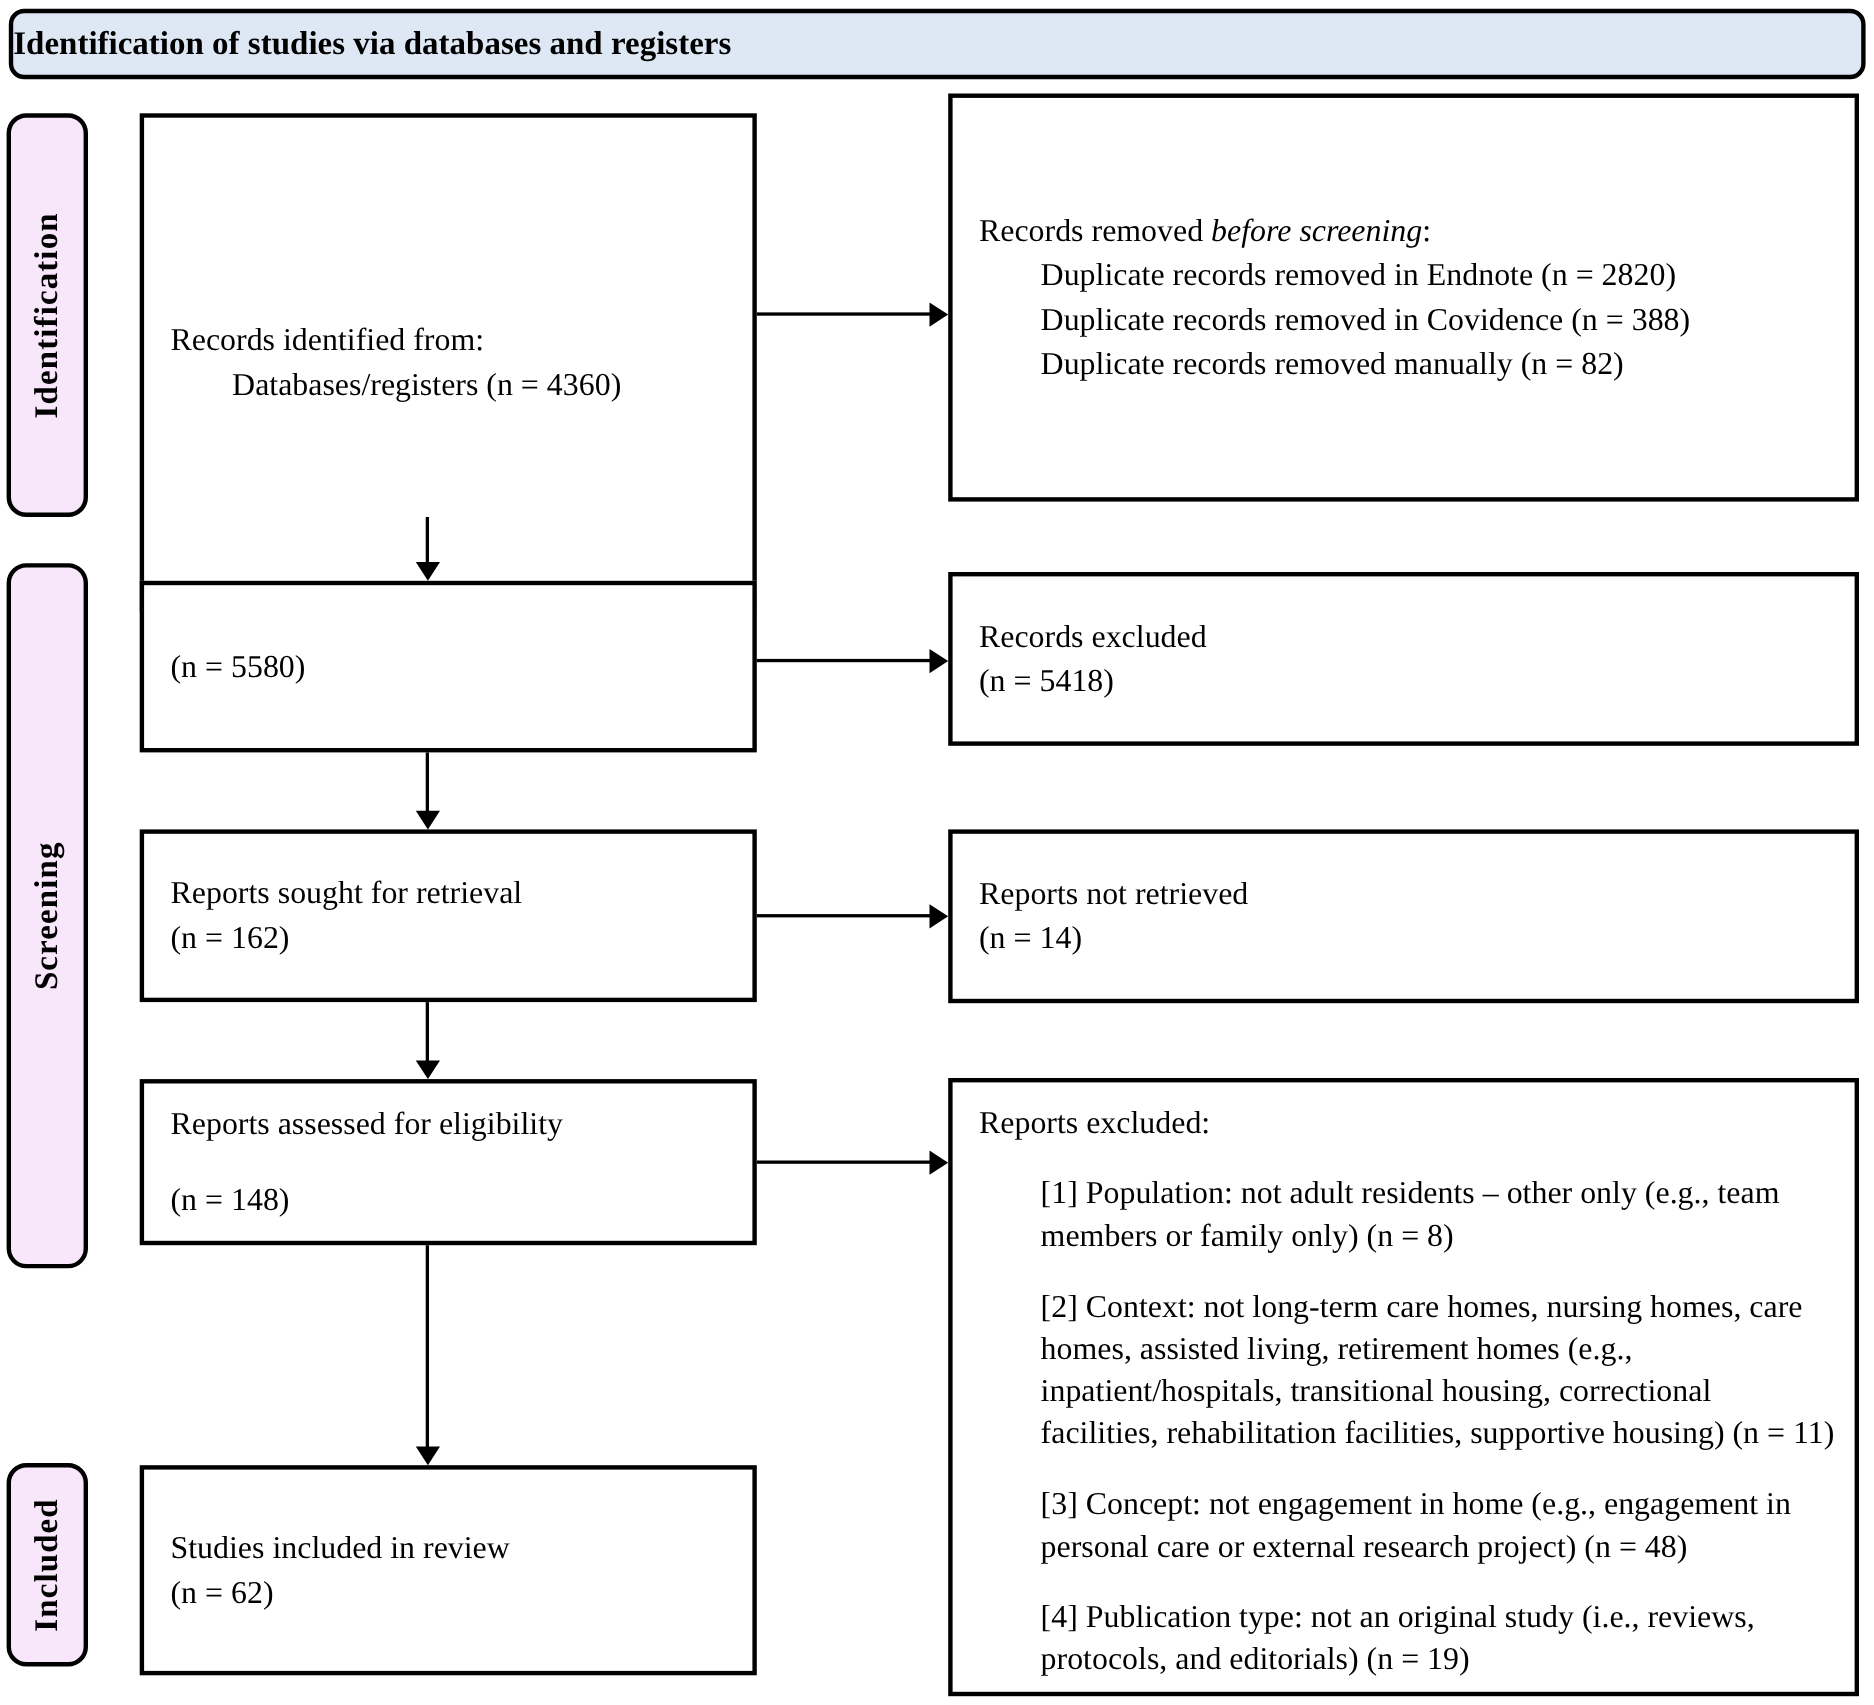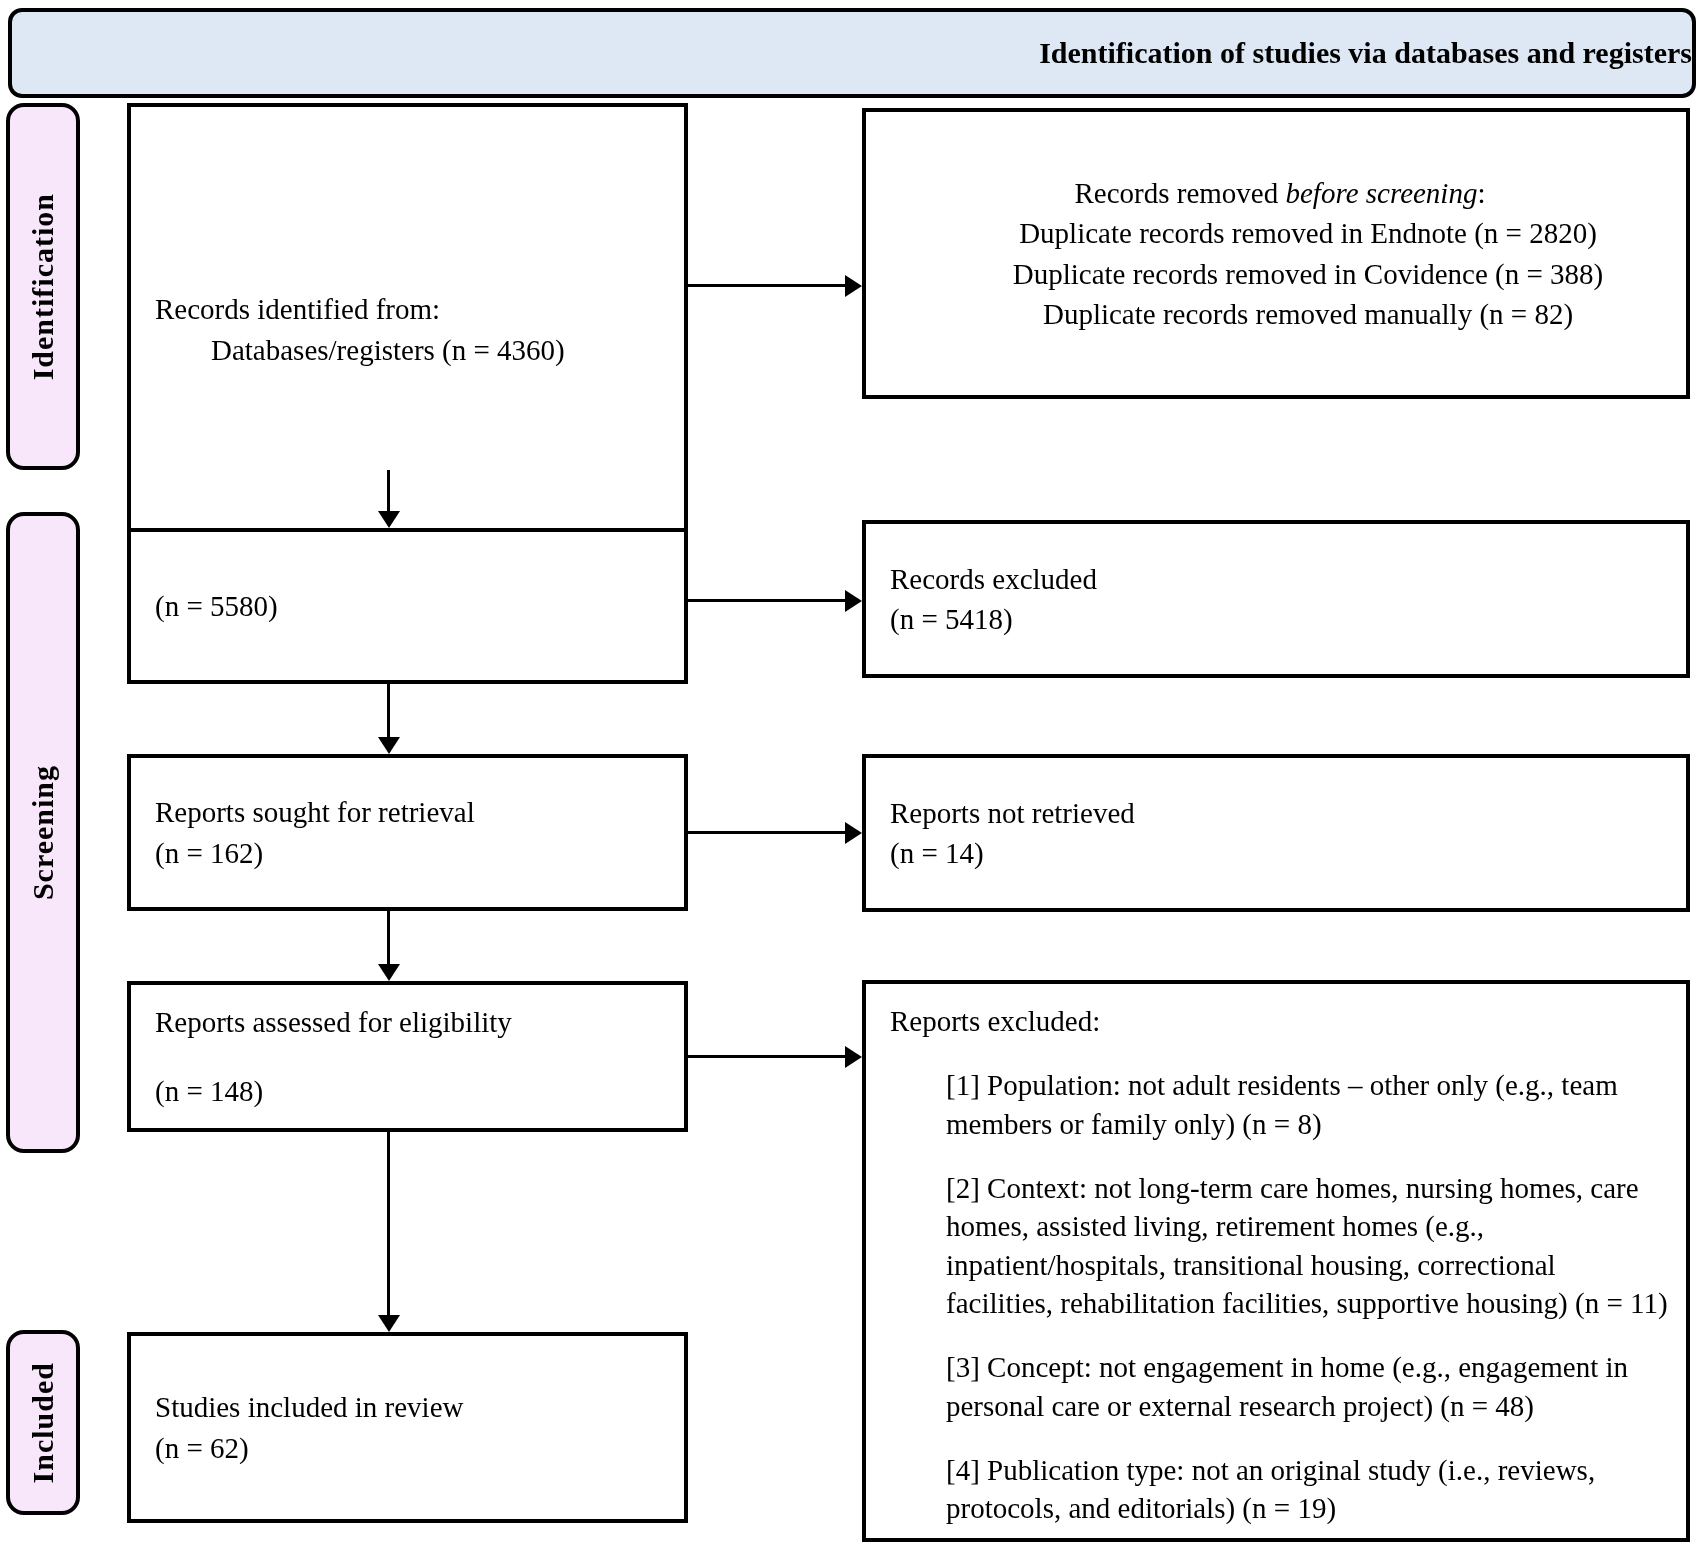--- a/index.html
+++ b/index.html
@@ -10,26 +10,26 @@
   }
   html,body{margin:0;padding:0;background:#ffffff;}
   .canvas{
     position:relative;
     width:1704px;height:1550px;
     background:#ffffff;
     font-family:"Liberation Serif","DejaVu Serif",serif;
     color:#000;
   }
   .banner{
-    position:absolute;left:8px;top:8px;width:1688px;height:90px;
+    position:absolute;left:8px;top:8px;width:1688px;height:64px;
     background:var(--banner-bg);
     border:4px solid var(--border);
     border-radius:14px;
     box-sizing:border-box;
-    display:flex;align-items:center;justify-content:flex-end;
+    display:flex;align-items:center;justify-content:flex-start;
     font-weight:bold;font-size:30px;
   }
   .stage{
     position:absolute;left:6px;width:74px;
     background:var(--stage-bg);
     border:4px solid var(--border);
     border-radius:18px;
     box-sizing:border-box;
     display:flex;align-items:center;justify-content:center;
   }
@@ -89,21 +89,21 @@
   </div>
   <div class="stage" style="top:1330px;height:185px;">
     <span>Included</span>
   </div>
 
   <div class="box" style="left:127px;top:103px;width:561px;height:453px;">
     <div>Records identified from:</div>
     <div class="indent">Databases/registers (n = 4360)</div>
   </div>
 
-  <div class="box" style="left:862px;top:108px;width:828px;height:291px;align-items:center;">
+  <div class="box" style="left:862px;top:85px;width:828px;height:371px;">
     <div><span>Records removed </span><span class="em">before screening</span><span>:</span></div>
     <div class="indent">Duplicate records removed in Endnote (n = 2820)</div>
     <div class="indent">Duplicate records removed in Covidence (n = 388)</div>
     <div class="indent">Duplicate records removed manually (n = 82)</div>
   </div>
 
   <div class="box" style="left:127px;top:528px;width:561px;height:156px;">
     <div>(n = 5580)</div>
   </div>
 

